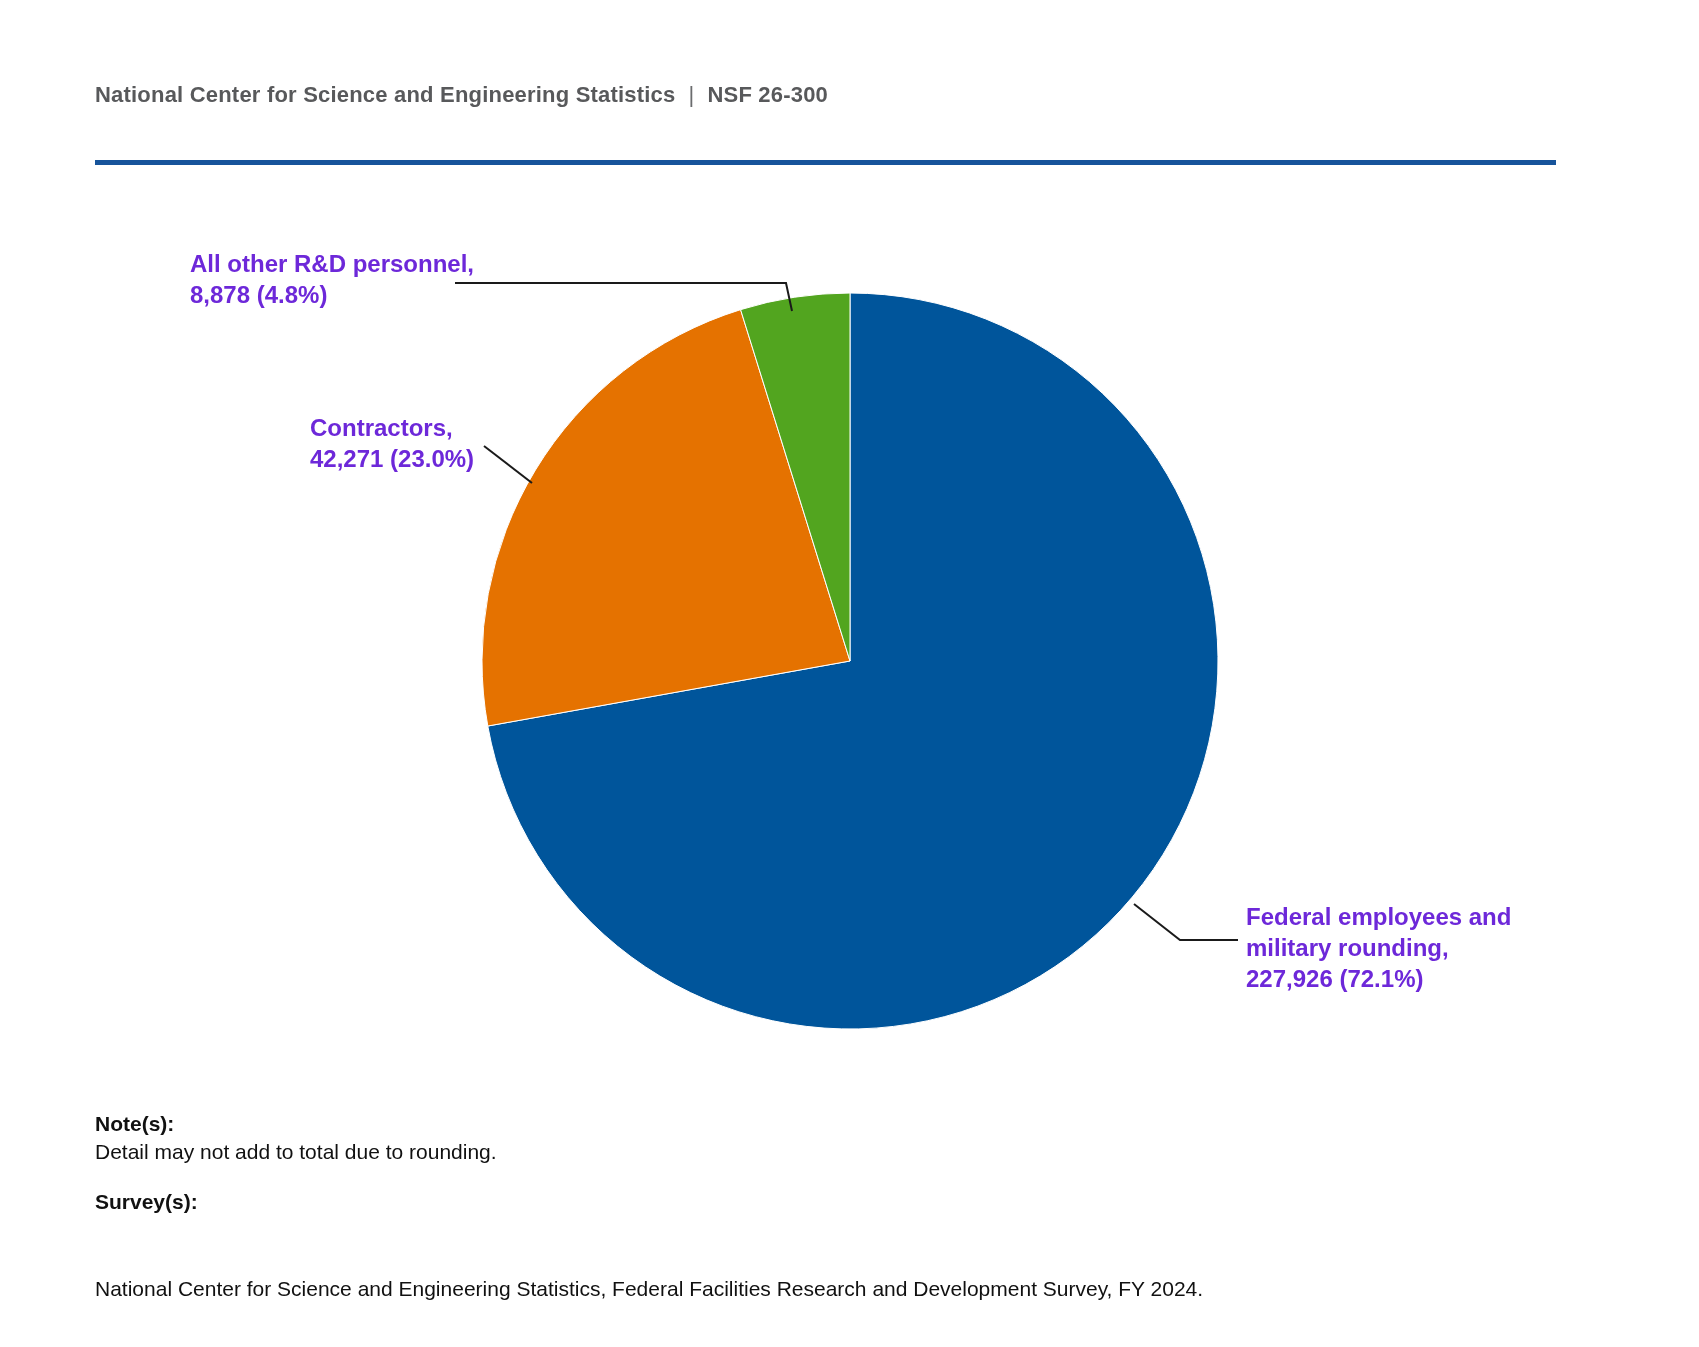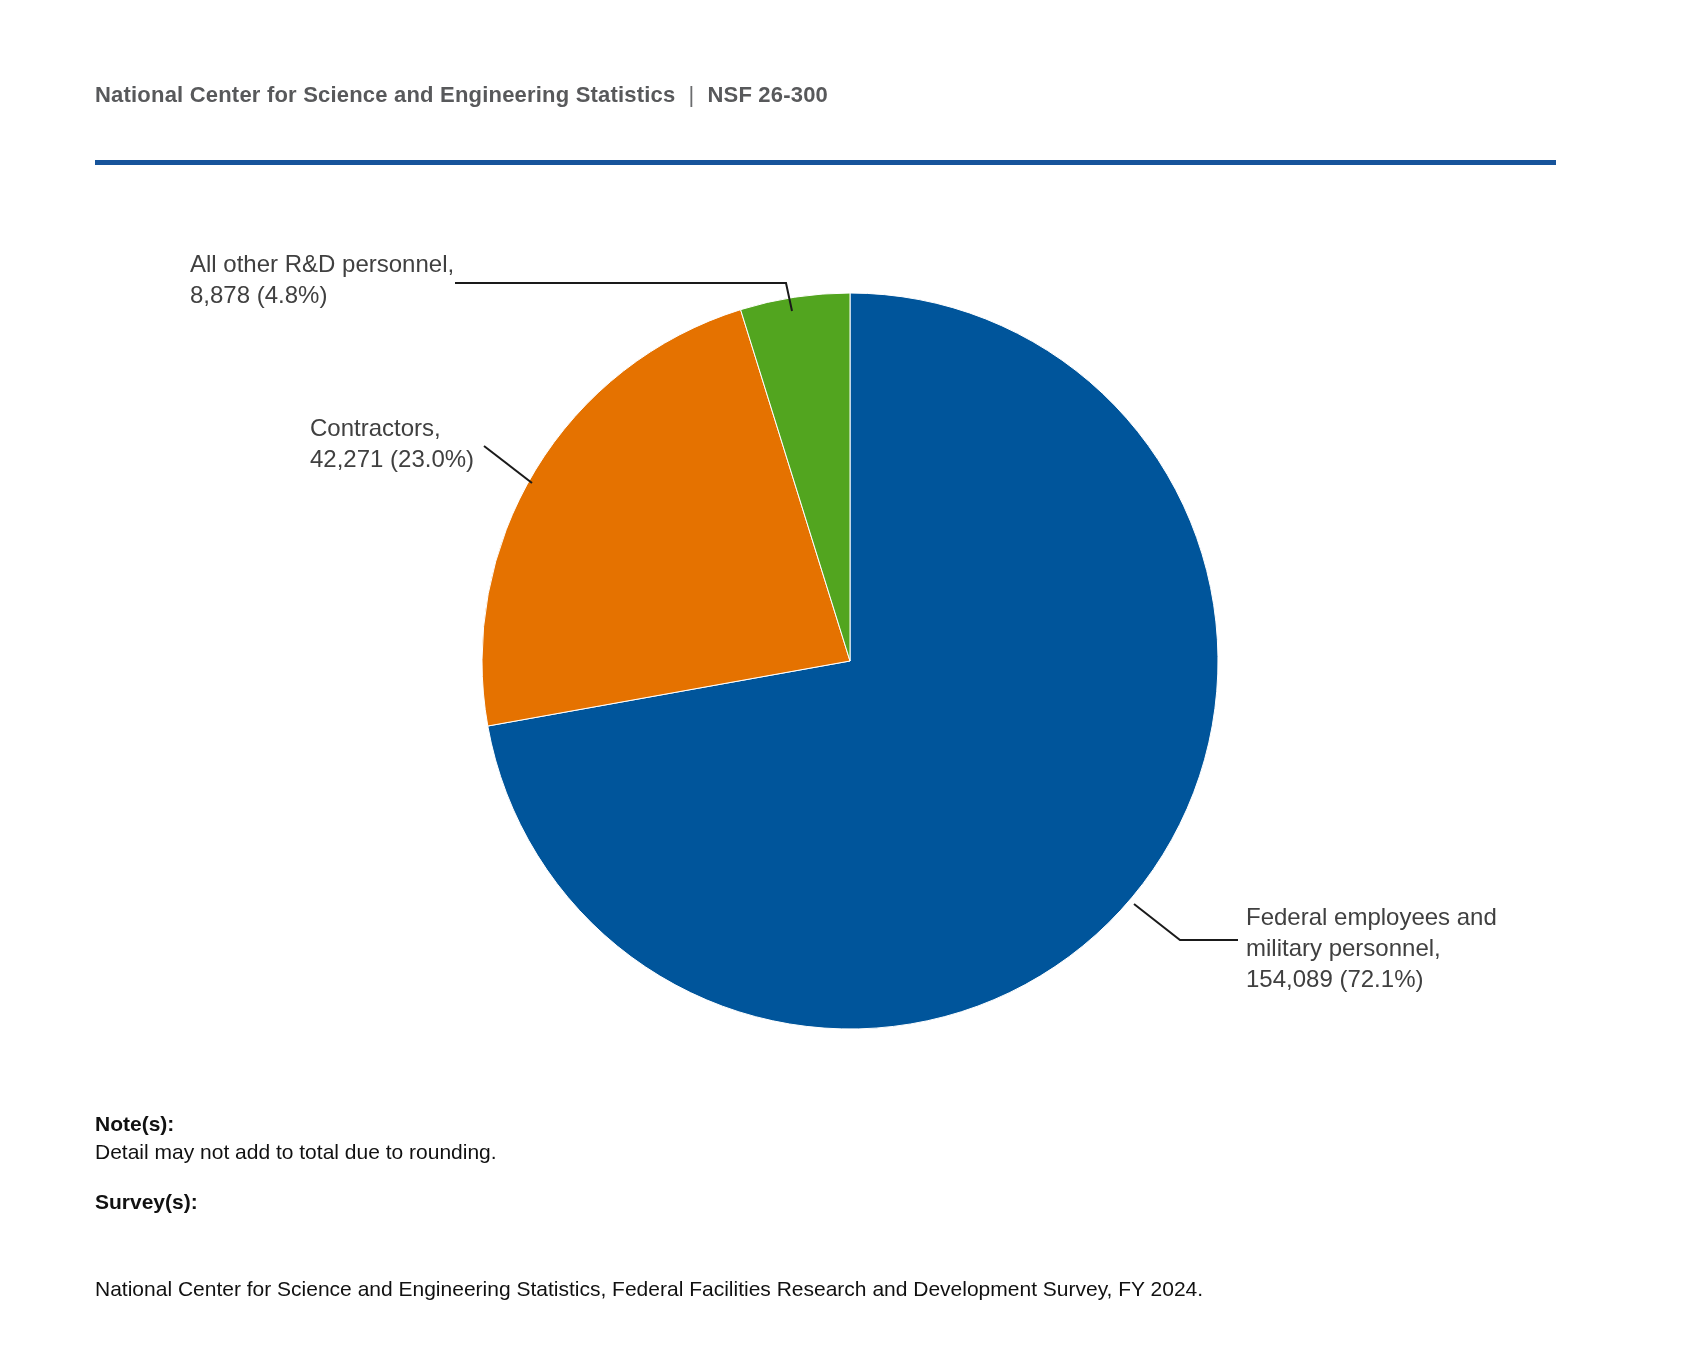--- a/index.html
+++ b/index.html
@@ -51,22 +51,22 @@
   .chart-layer {
     position: absolute;
     left: 0;
     top: 0;
     width: 1699px;
     height: 1347px;
   }
   .callout {
     position: absolute;
     font-size: 24px;
-    font-weight: normal;
-    color: #404040;
+    font-weight: bold;
+    color: #6d28d9;
     line-height: 31px;
     white-space: nowrap;
   }
   .callout-other       { left: 190px;  top: 248px; }
   .callout-contractors { left: 310px;  top: 412px; }
   .callout-federal     { left: 1246px; top: 901px; }
   .note-block {
     position: absolute;
     left: 95px;
     font-size: 21px;
@@ -110,22 +110,22 @@
     <div>8,878 (4.8%)</div>
   </div>
 
   <div class="callout callout-contractors">
     <div>Contractors,</div>
     <div>42,271 (23.0%)</div>
   </div>
 
   <div class="callout callout-federal">
     <div>Federal employees and</div>
-    <div>military personnel,</div>
-    <div>154,089 (72.1%)</div>
+    <div>military rounding,</div>
+    <div>227,926 (72.1%)</div>
   </div>
 
   <div class="note-block nb-heading pos-note-head">Note(s):</div>
   <div class="note-block pos-note-body">Detail may not add to total due to rounding.</div>
   <div class="note-block nb-heading pos-source-head">Survey(s):</div>
   <div class="note-block pos-source-body">National Center for Science and Engineering Statistics, Federal Facilities Research and Development Survey, FY 2024.</div>
 
 </div>
 
 </body></html>

